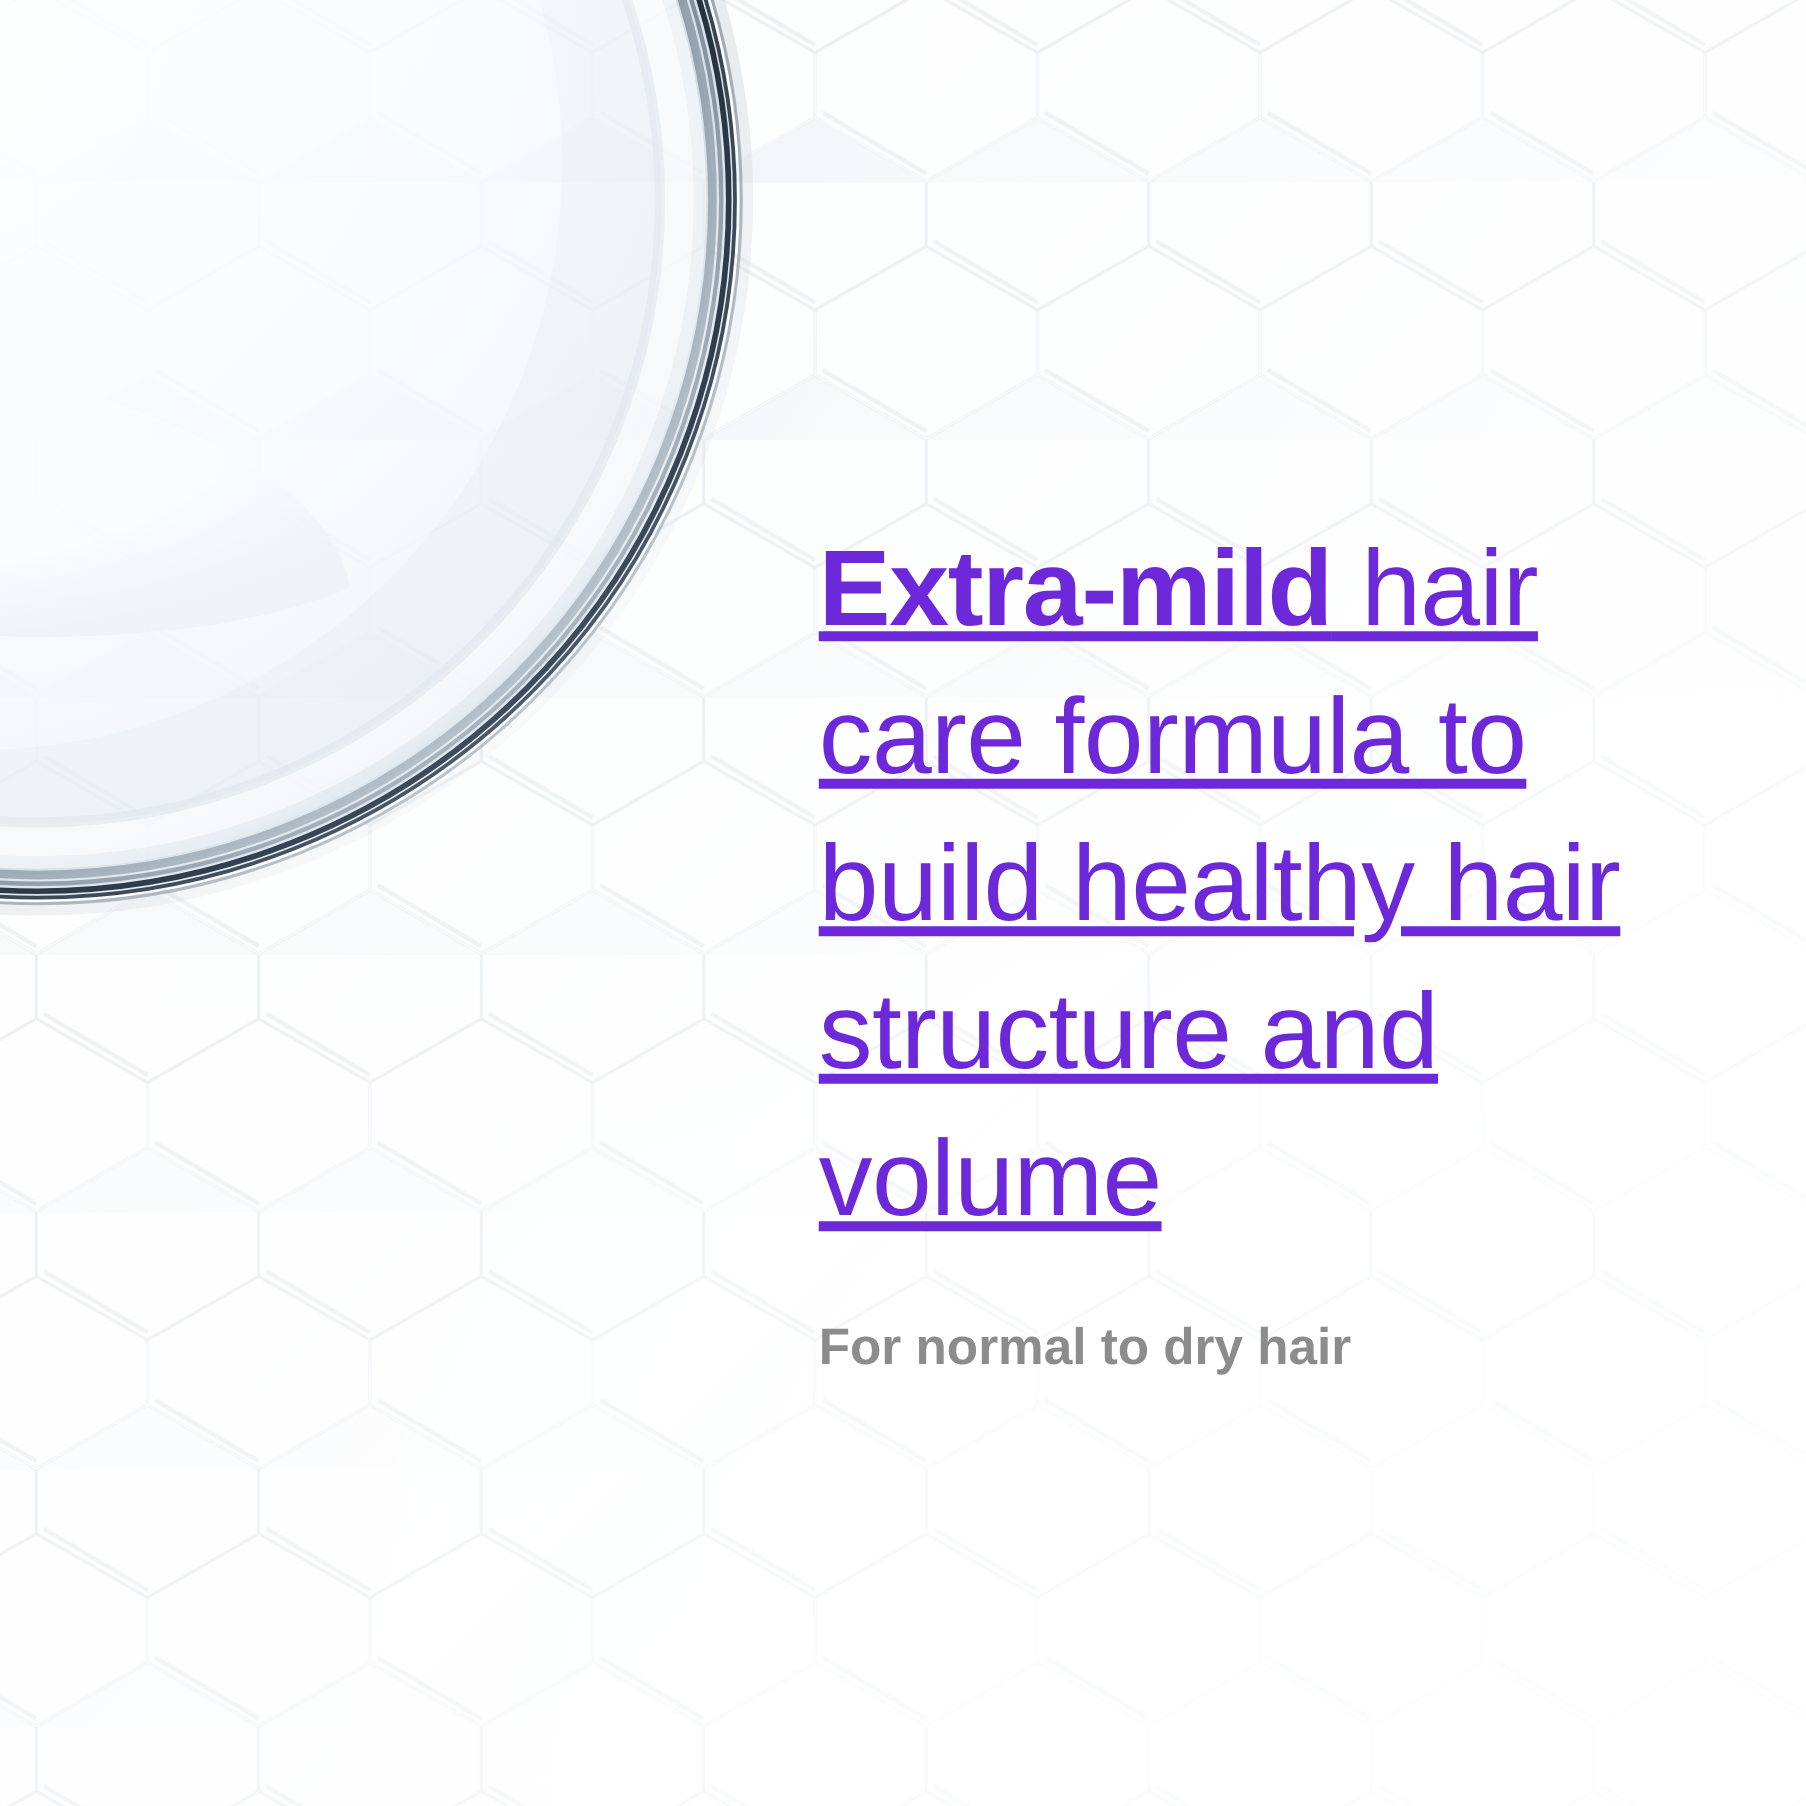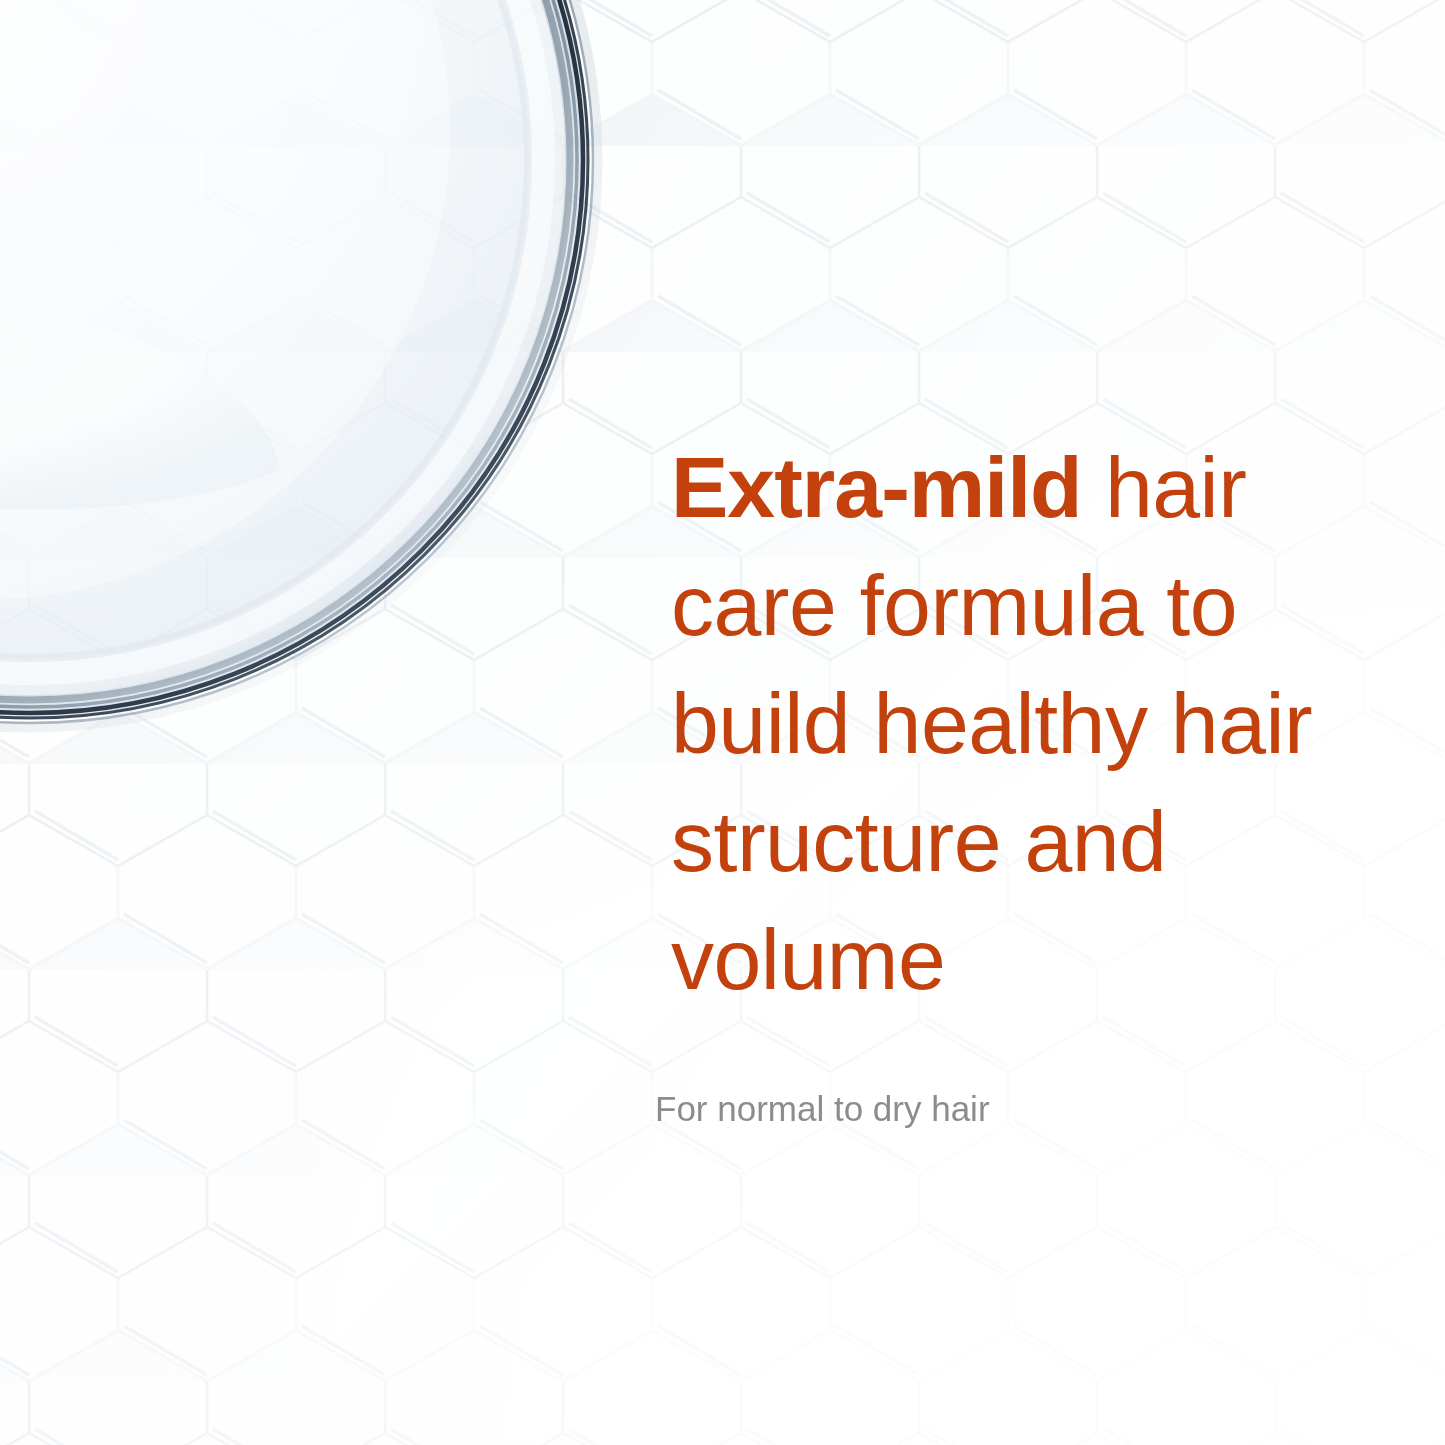--- a/index.html
+++ b/index.html
@@ -58,39 +58,40 @@
   .dish svg { width: 100%; height: 100%; display: block; }
 
   
   .copy {
     position: absolute;
     left: 655px;
     top: 412px;
     width: 700px;
   }
   .headline {
-    margin: 16px;
-    color: #c2410c;
+    margin: 0;
+    color: #6d28d9;
     font-size: 86px;
     line-height: 118px;
     font-weight: 300;
     letter-spacing: -0.5px;
     white-space: pre-line;
+    text-decoration: underline;
   }
   .headline .lead {
     font-weight: 700;
     letter-spacing: -1px;
   }
   .subhead {
     margin: 0;
     padding-top: 50px;
     color: #8c8c8c;
-    font-size: 35px;
+    font-size: 41px;
     line-height: 50px;
-    font-weight: 400;
+    font-weight: 700;
     letter-spacing: 0px;
   }
 </style>
 </head>
 <body>
 
 <div id="canvas">
 
   <div class="bg-wash"></div>
 

